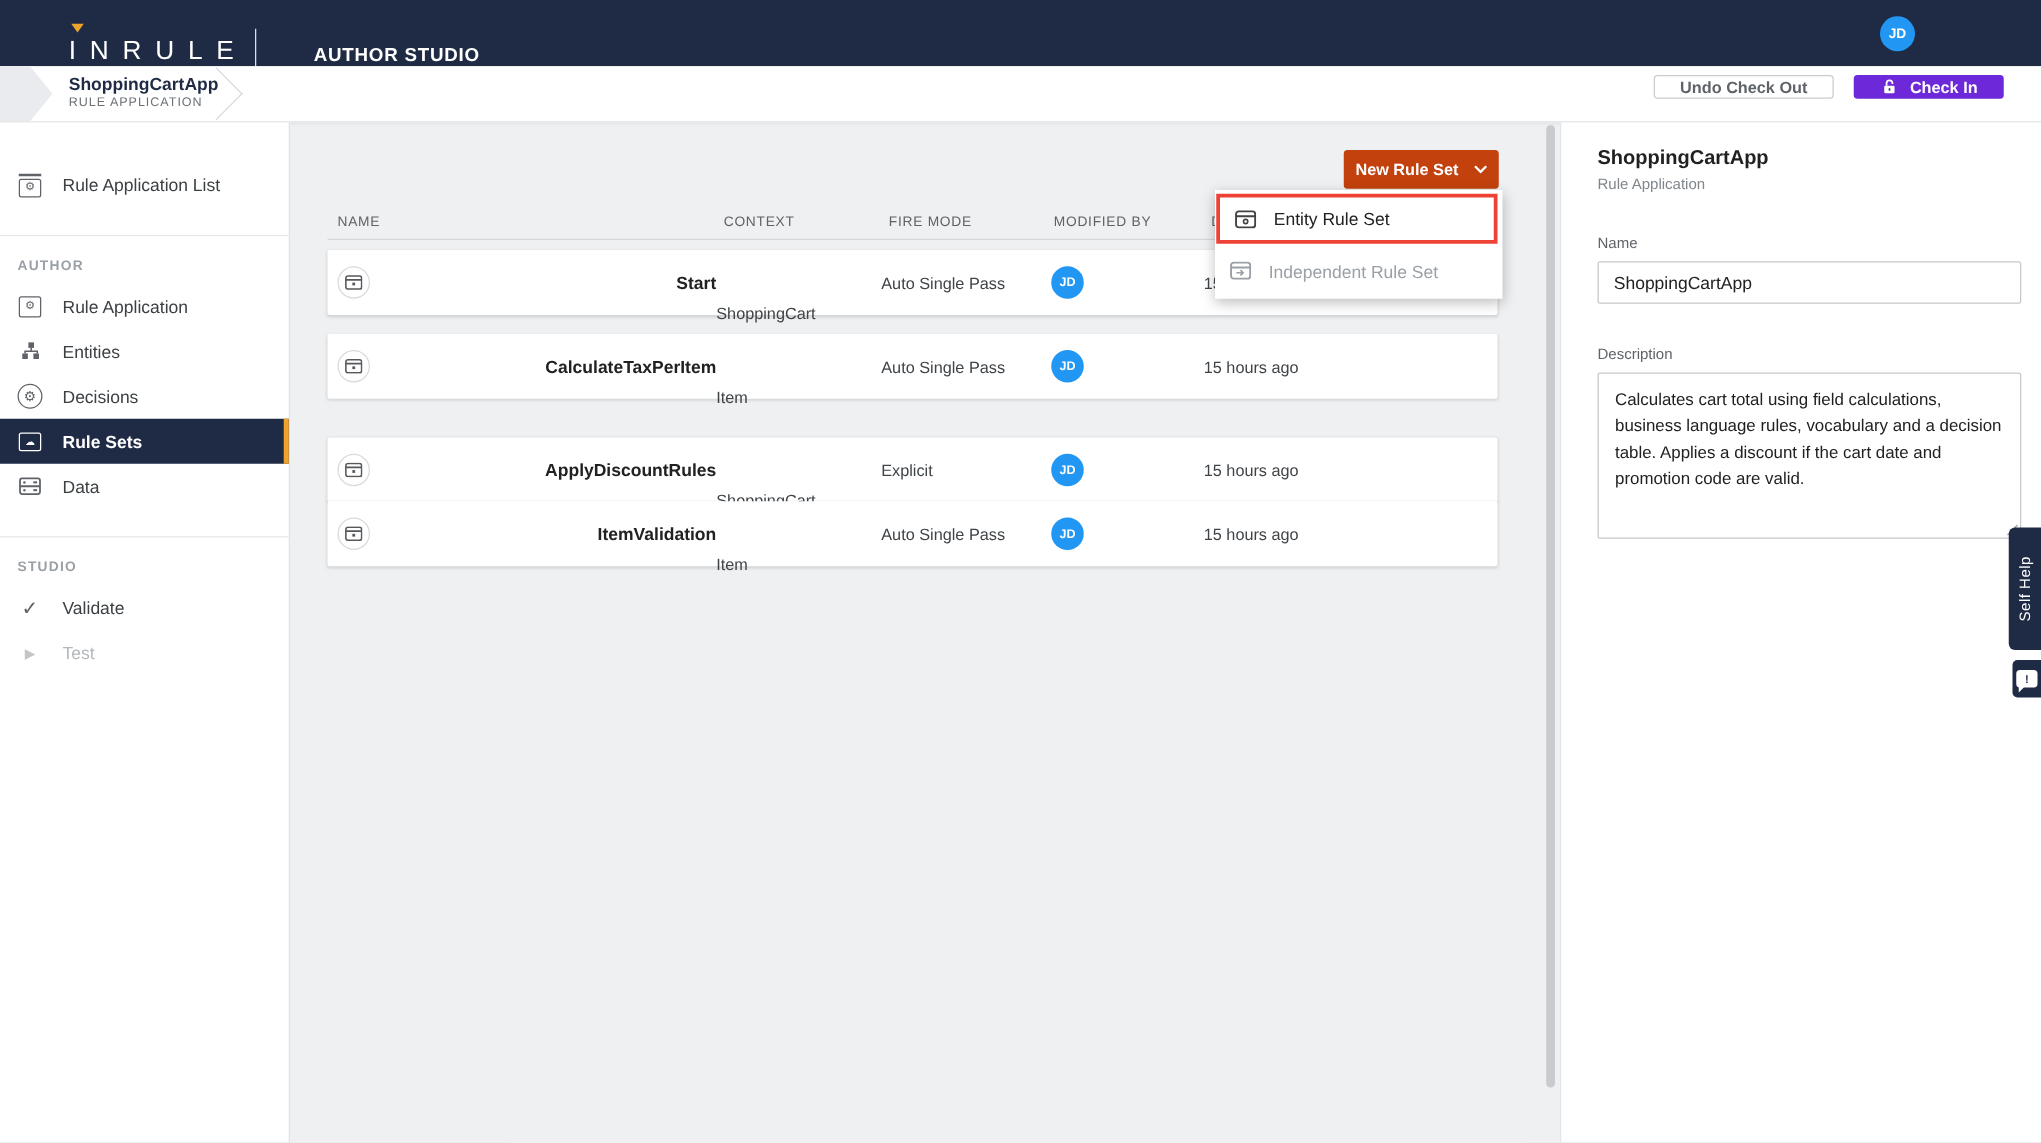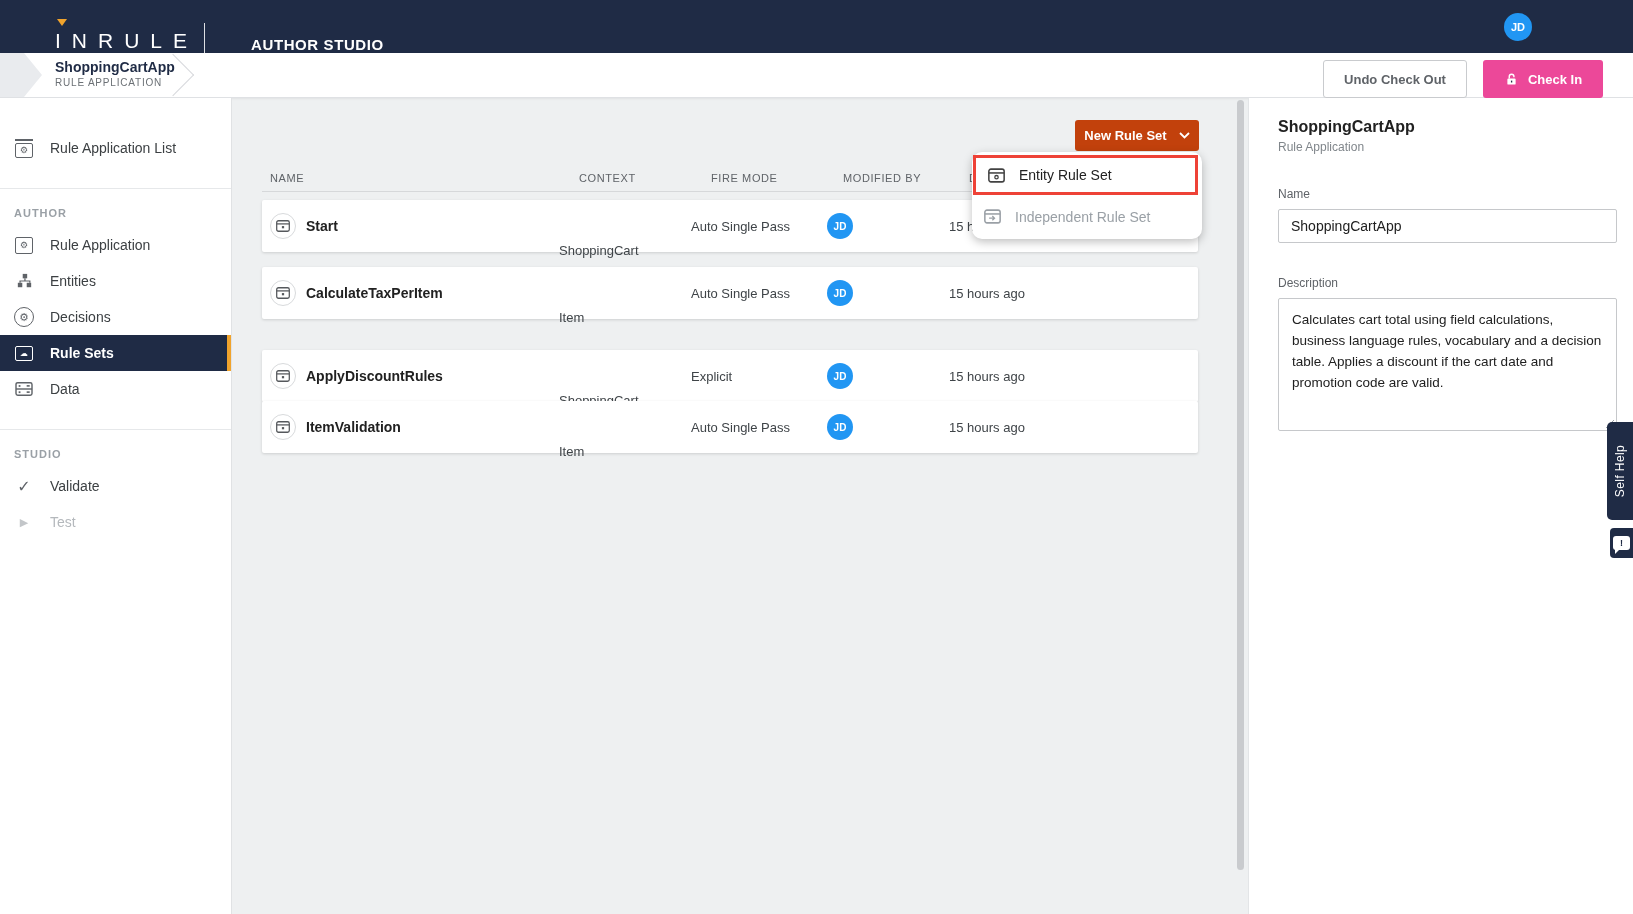--- a/index.html
+++ b/index.html
@@ -16,23 +16,23 @@
   .brand-divider { width:1px; height:30px; background:rgba(255,255,255,.85); margin:0 14px 0 6px; }
   .product-name { color:#fff; font-size:15px; font-weight:700; letter-spacing:.6px;margin-left:32px; }
   .avatar { position:absolute; right:101px; top:13px; width:28px; height:28px; border-radius:50%; background:#2196f3; color:#fff; font-size:11px; font-weight:700; display:flex; align-items:center; justify-content:center; }
   
   .crumb-bar { position:absolute; left:0; top:53px; width:1633px; height:45px; background:#fff; border-bottom:1px solid #dfe1e4; box-shadow:0 1px 2px rgba(0,0,0,.06); }
   .crumb-wedge { position:absolute; left:0; top:0; width:42px; height:44px; background:#e9ebee; clip-path:polygon(0 0,24px 0,42px 50%,24px 100%,0 100%); }
   .crumb-seg { position:absolute; left:55px; top:6px; }
   .crumb-app { font-size:14px; font-weight:700; color:#1f2b45; line-height:17px; }
   .crumb-type { font-size:10px; color:#6b7075; letter-spacing:.8px; margin-top:1px; }
   .crumb-chev { position:absolute; left:158px; top:7px; width:30px; height:30px; border-top:1px solid #d7d9dc; border-right:1px solid #d7d9dc; transform:rotate(45deg); }
-  .btn { display:flex; align-items:center; justify-content:center; height:38px; border-radius:3px; font-size:13px; font-weight:700; cursor:pointer; }
+  .btn { display:flex; align-items:center; justify-content:center; height:19px; border-radius:3px; font-size:13px; font-weight:700; cursor:pointer; }
   .btn-undo { position:absolute; right:166px; top:7px; width:144px; background:#fff; border:1px solid #c9cbce; color:#5f6368; }
-  .btn-checkin { position:absolute; right:30px; top:7px; width:120px; background:#ec4899; color:#fff; gap:9px; }
+  .btn-checkin { position:absolute; right:30px; top:7px; width:120px; background:#6d28d9; color:#fff; gap:9px; }
   
   .sidebar { position:absolute; left:0; top:98px; width:232px; height:816px; background:#fff; border-right:1px solid #e0e2e4; }
   .side-item { position:relative; display:flex; align-items:center; height:36px; padding-left:14px; gap:16px; font-size:14px; color:#3c4043; cursor:pointer; }
   .side-item .ic { width:20px; display:flex; justify-content:center; color:#5f6368; }
   .side-item.top { margin-top:32px; }
   .side-div { border:none; border-top:1px solid #e6e8ea; margin-top:22px; }
   .side-label { font-size:11px; font-weight:700; letter-spacing:1px; color:#9aa0a6; padding-left:14px; margin:18px 0 8px; }
   .side-item.selected { background:#1f2b45; color:#fff; font-weight:700; }
   .side-item.selected .ic { color:#fff; }
   .side-item.selected::after { content:""; position:absolute; right:0; top:0; width:4px; height:100%; background:#f0a32c; }
@@ -41,28 +41,28 @@
   .glyph { font-family:"DejaVu Sans", sans-serif; }
   .gear-box { width:18px; height:15px; border:1.6px solid currentColor; border-radius:2px; display:flex; align-items:center; justify-content:center; font-size:9px; }
   .list-line { display:block; width:18px; height:2px; background:currentColor; margin-bottom:2px; }
   
   .main { position:absolute; left:232px; top:98px; width:1016px; height:816px; }
   .btn-newrs { position:absolute; left:843px; top:22px; width:124px; height:31px; background:#c2410c; border-radius:3px; color:#fff; font-size:13px; font-weight:700; display:flex; align-items:center; justify-content:center; gap:12px; cursor:pointer; }
   .thead { position:absolute; left:30px; top:67px; width:936px; height:27px; display:flex; align-items:center; padding-left:8px; border-bottom:1px solid #d6d8da; font-size:11px; font-weight:500; letter-spacing:.6px; color:#5f6368; }
   .col-name { width:289px; } .col-ctx { width:132px;margin-left:20px; } .col-fire { width:132px; } .col-mod { width:126px; } .col-date { flex:1; }
   .rowcard { position:absolute; left:30px; width:936px; height:52px; background:#fff; border-radius:2px; box-shadow:0 1px 3px rgba(0,0,0,.14); display:flex; align-items:center; padding-left:8px; cursor:pointer; }
   .rc-icon { width:26px; height:26px; border:1px solid #d8dadc; border-radius:50%; color:#55585c; display:flex; align-items:center; justify-content:center; }
-  .rc-name { width:253px; margin-left:10px; font-size:14px; font-weight:700; color:#212121; }
+  .rc-name { width:253px; margin-left:24px; font-size:14px; font-weight:700; color:#212121;text-align:right; }
   .rc-cell { font-size:13px; color:#3f4448; }
   .rc-ctx { width:132px;margin-top:48px; } .rc-fire { width:132px; }
   .rc-mod { width:126px; }
   .rc-avatar { width:26px; height:26px; margin-left:4px; border-radius:50%; background:#2196f3; color:#fff; font-size:10px; font-weight:700; display:flex; align-items:center; justify-content:center; }
   .rc-date { flex:1; font-size:13px; color:#3f4448; }
   
-  .menu { position:absolute; left:740px; top:54px; width:230px; background:#fff; border-radius:10px; box-shadow:0 3px 10px rgba(0,0,0,.25); padding-bottom:4px; z-index:50; }
+  .menu { position:absolute; left:740px; top:54px; width:230px; background:#fff; border-radius:0; box-shadow:0 3px 10px rgba(0,0,0,.25); padding-bottom:4px; z-index:50; }
   .menu-item { display:flex; align-items:center; gap:14px; height:37px; padding-left:12px; font-size:14px; color:#212121; cursor:pointer; }
   .menu-item.highlighted { border:3px solid #ee4237; margin:3px 4px 0 1px; height:40px; }
   .menu-item.disabled { color:#9aa0a6; cursor:default; margin-top:3px; }
   
   .vscroll { position:absolute; left:1237px; top:100px; width:7px; height:770px; background:#c9cbce; border-radius:4px; cursor:pointer; }
   
   .rpanel { position:absolute; left:1248px; top:98px; width:385px; height:816px; background:#fff; border-left:1px solid #e3e5e7; padding:20px 17px 0 29px; }
   .rp-title { font-size:16px; font-weight:700; color:#212121; }
   .rp-sub { font-size:12px; color:#80868b; margin-top:4px; }
   .rp-label { font-size:12px; color:#5f6368; margin-top:33px; }

